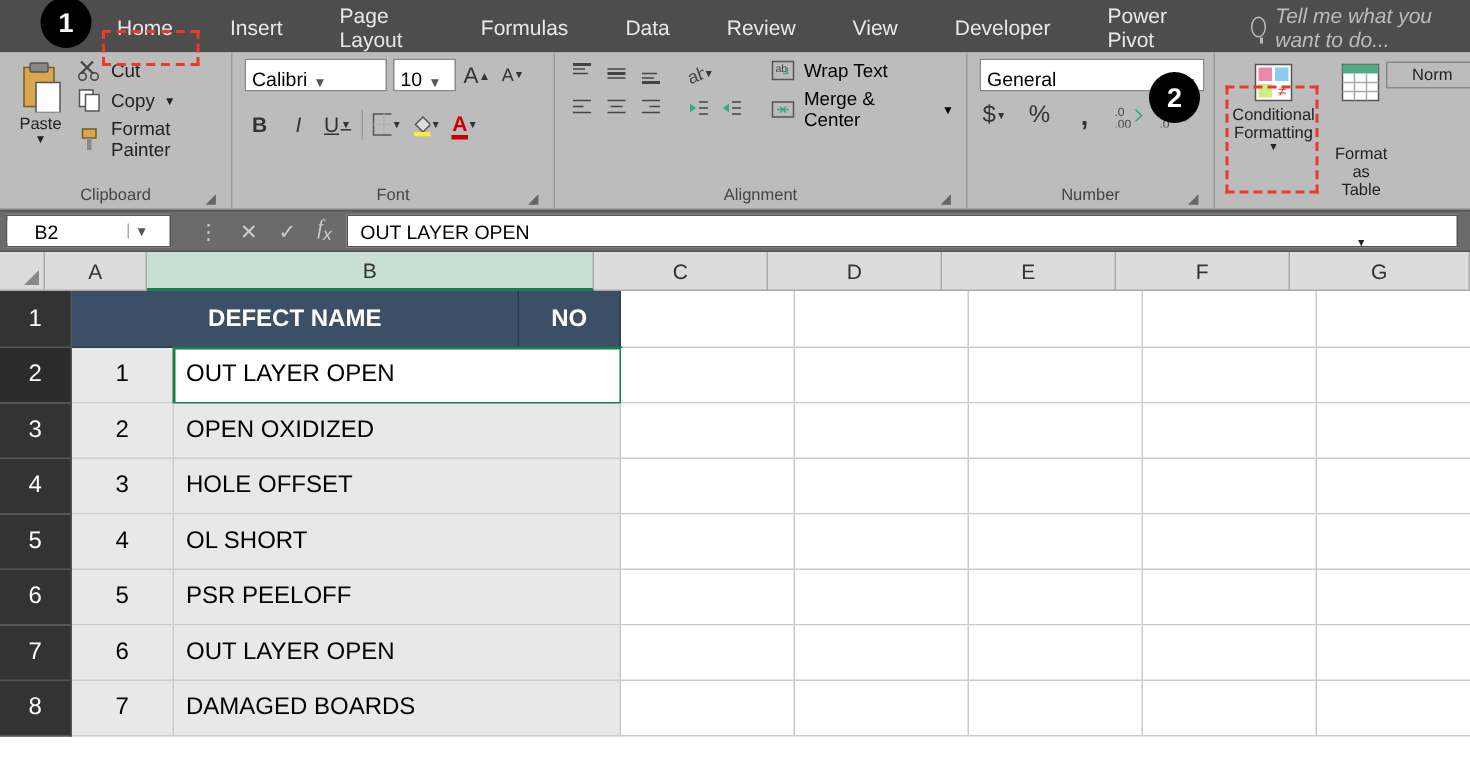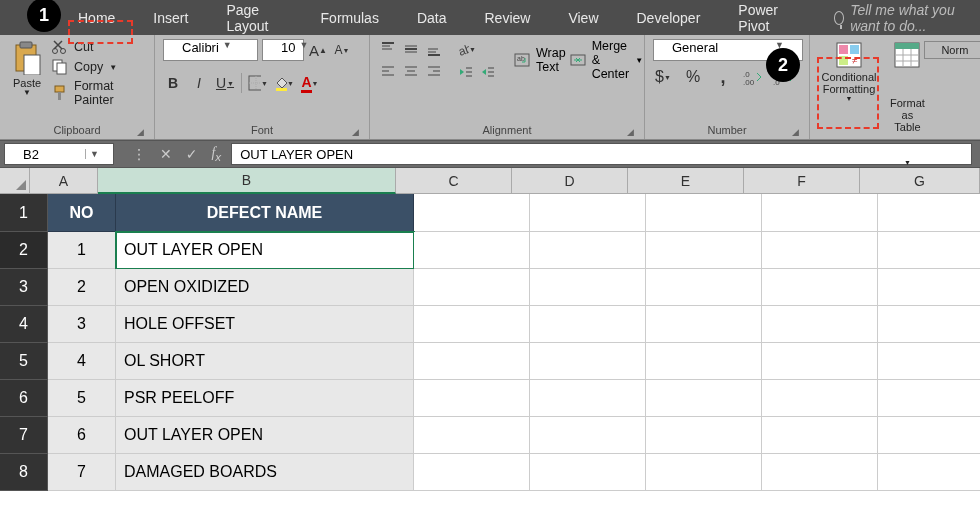--- a/index.html
+++ b/index.html
@@ -19,29 +19,29 @@
 .group-label .launcher { position: absolute; right: 2px; bottom: 2px; font-size: 9px; color: #666; }
 
 .vbtn { display: flex; flex-direction: column; align-items: center; justify-content: center; font-size: 11px; color: #222; text-align: center; line-height: 1.1; padding: 2px 4px; cursor: pointer; }
 .vbtn svg, .vbtn .ico { margin-bottom: 2px; }
 .stack3 { display: flex; flex-direction: column; gap: 4px; font-size: 12.5px; color: #222; }
 .stack3 .row { display: flex; align-items: center; gap: 6px; cursor: pointer; }
 .small-ico { width: 16px; height: 16px; flex-shrink: 0; }
 
 .font-row1 { display: flex; align-items: center; gap: 4px; margin-bottom: 6px; }
 .font-row2 { display: flex; align-items: center; gap: 6px; }
-.combo { background: #fff; border: 1px solid #888; height: 22px; display: flex; align-items: flex-start; padding: 0 18px; font-size: 13px; }
+.combo { background: #fff; border: 1px solid #888; height: 22px; display: flex; align-items: flex-end; padding: 0 4px; font-size: 13px; }
 .combo .dd { margin-left: 4px; font-size: 9px; color: #555; }
 .btn-ico { width: 20px; height: 20px; display: flex; align-items: center; justify-content: center; cursor: pointer; font-size: 14px; color: #333; }
 .sep-v { width: 1px; height: 20px; background: #999; }
 
 .align-grid { display: grid; grid-template-columns: repeat(3, 20px); grid-template-rows: repeat(2, 20px); gap: 3px; }
 .align-grid .btn-ico svg { width: 16px; height: 16px; }
 .align-right-col { display: flex; flex-direction: column; gap: 3px; margin-left: 6px; }
-.align-wide { display: flex; flex-direction: row; gap: 4px; margin-left: 10px; font-size: 12.5px; }
+.align-wide { display: flex; flex-direction: column; gap: 4px; margin-left: 10px; font-size: 12.5px; }
 .align-wide .row { display: flex; align-items: center; gap: 6px; cursor: pointer; }
 
 .num-col { display: flex; flex-direction: column; gap: 6px; }
 .num-row2 { display: flex; align-items: center; gap: 10px; }
 
 .callout { position: absolute; width: 34px; height: 34px; background: #000; color: #fff; border-radius: 50%; display: flex; align-items: center; justify-content: center; font-weight: bold; font-size: 18px; z-index: 50; }
 .dashed-red { border: 2.5px dashed #e83a2a; position: absolute; z-index: 40; pointer-events: none; }
 
 .namebox-bar { background: #6b6b6b; height: 28px; display: flex; align-items: center; border-top: 1px solid #555; border-bottom: 1px solid #555; }
 .namebox { background: #fff; border: 1px solid #555; width: 110px; height: 22px; margin-left: 4px; display: flex; align-items: center; }
@@ -382,22 +382,22 @@
     <div class="row-h rh sel">2</div>
     <div class="row-h rh">3</div>
     <div class="row-h rh">4</div>
     <div class="row-h rh">5</div>
     <div class="row-h rh">6</div>
     <div class="row-h rh">7</div>
     <div class="row-h rh">8</div>
   </div>
   <div class="cells">
     <div class="cell-row">
+      <div class="cell hdr-cell colw-B rh-hdr">DEFECT NAME</div>
       <div class="cell hdr-cell colw-A rh-hdr">NO</div>
-      <div class="cell hdr-cell colw-B rh-hdr">DEFECT NAME</div>
       <div class="cell empty colw-C rh-hdr"></div>
       <div class="cell empty colw-D rh-hdr"></div>
       <div class="cell empty colw-E rh-hdr"></div>
       <div class="cell empty colw-F rh-hdr"></div>
       <div class="cell empty colw-G rh-hdr"></div>
     </div>
     <div class="cell-row">
       <div class="cell data-a colw-A rh">1</div>
       <div class="cell data-b active colw-B rh">OUT LAYER OPEN</div>
       <div class="cell empty colw-C rh"></div>

